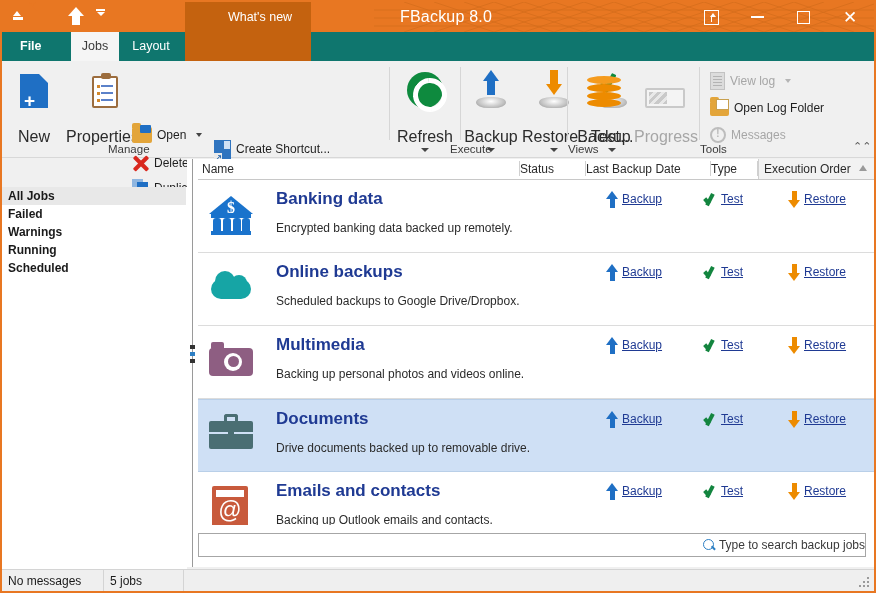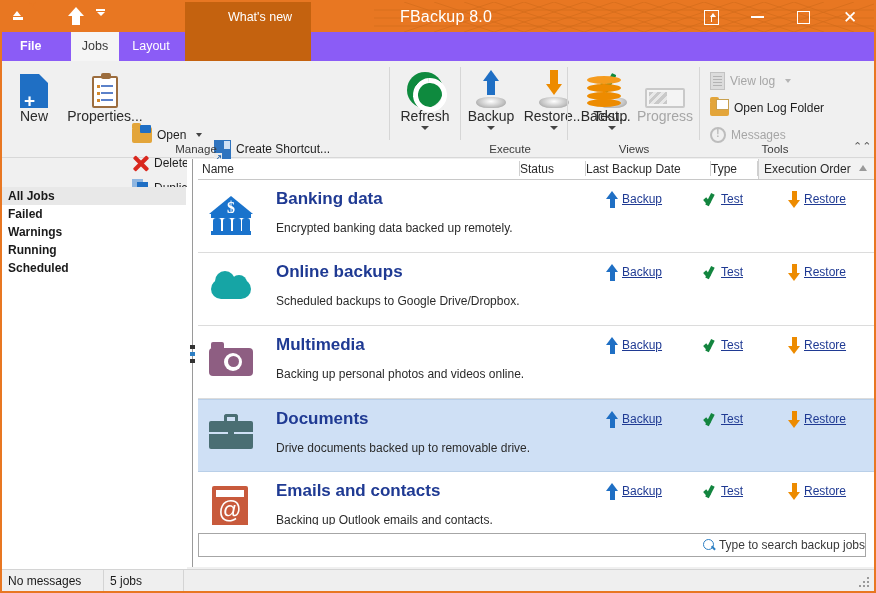--- a/index.html
+++ b/index.html
@@ -88,21 +88,21 @@
   .wc-pin::before {
     content:""; position:absolute; left:5px; top:2.5px;
     border-left:3px solid transparent; border-right:3px solid transparent; border-bottom:4px solid #fff;
   }
   .wc-pin::after { content:""; position:absolute; left:6px; top:6px; width:1.6px; height:5px; background:#fff; }
   .wc-min { width:13px; height:1.6px; background:#fff; }
   .wc-max { width:13px; height:13px; border:1.6px solid #fff; }
 
   
   .tabstrip {
-    position:absolute; left:0; top:30px; width:872px; height:29px; background:#8b5cf6;
+    position:absolute; left:0; top:30px; width:872px; height:29px; background:#0f766e;
   }
   .promo-block {
     position:absolute; left:183px; top:-30px; width:126px; height:59px;
     background:#C4620F;
   }
   .promo-top {
     position:absolute; left:195px; top:0; width:126px; height:30px;
     color:#fff; font-size:12.5px; display:flex; align-items:center; justify-content:center;
     z-index:3;
   }
@@ -121,30 +121,30 @@
     background:#f5f5f5; color:#3a3a3a; font-weight:normal;
   }
 
   
   .ribbon {
     position:absolute; left:0; top:59px; width:872px; height:97px;
     background:#f0f0f0; border-bottom:1px solid #d8d8d8;
   }
   .rgroup { position:absolute; top:0; height:97px; }
   .rgroup .glabel {
-    position:absolute; bottom:3px; width:100%; text-align:center;
+    position:absolute; bottom:3px; width:100%; text-align:left;
     font-size:11.5px; color:#3b3b3b;
   }
   .gsep { position:absolute; top:6px; width:1px; height:73px; background:#d6d6d6; }
 
   .bigbtn {
     position:absolute; top:5px; width:56px; text-align:center; cursor:default;
   }
   .bigbtn .bi { height:42px; display:flex; align-items:flex-end; justify-content:center; }
-  .bigbtn .bl { font-size:14px; color:#2b2b2b; margin-top:0; display:block; }
+  .bigbtn .bl { font-size:16px; color:#2b2b2b; margin-top:20px; display:block; }
   .bigbtn .bdrop {
     display:block; margin:2px auto 0; width:0; height:0;
     border-left:4px solid transparent; border-right:4px solid transparent; border-top:4px solid #444;
   }
   .smbtn {
     position:absolute; height:24px; display:flex; align-items:center; gap:5px; cursor:default;
     font-size:12px; color:#1f1f1f;
   }
   .smbtn.disabled { color:#a6a6a6; }
   .smbtn .sl { white-space:nowrap; }

